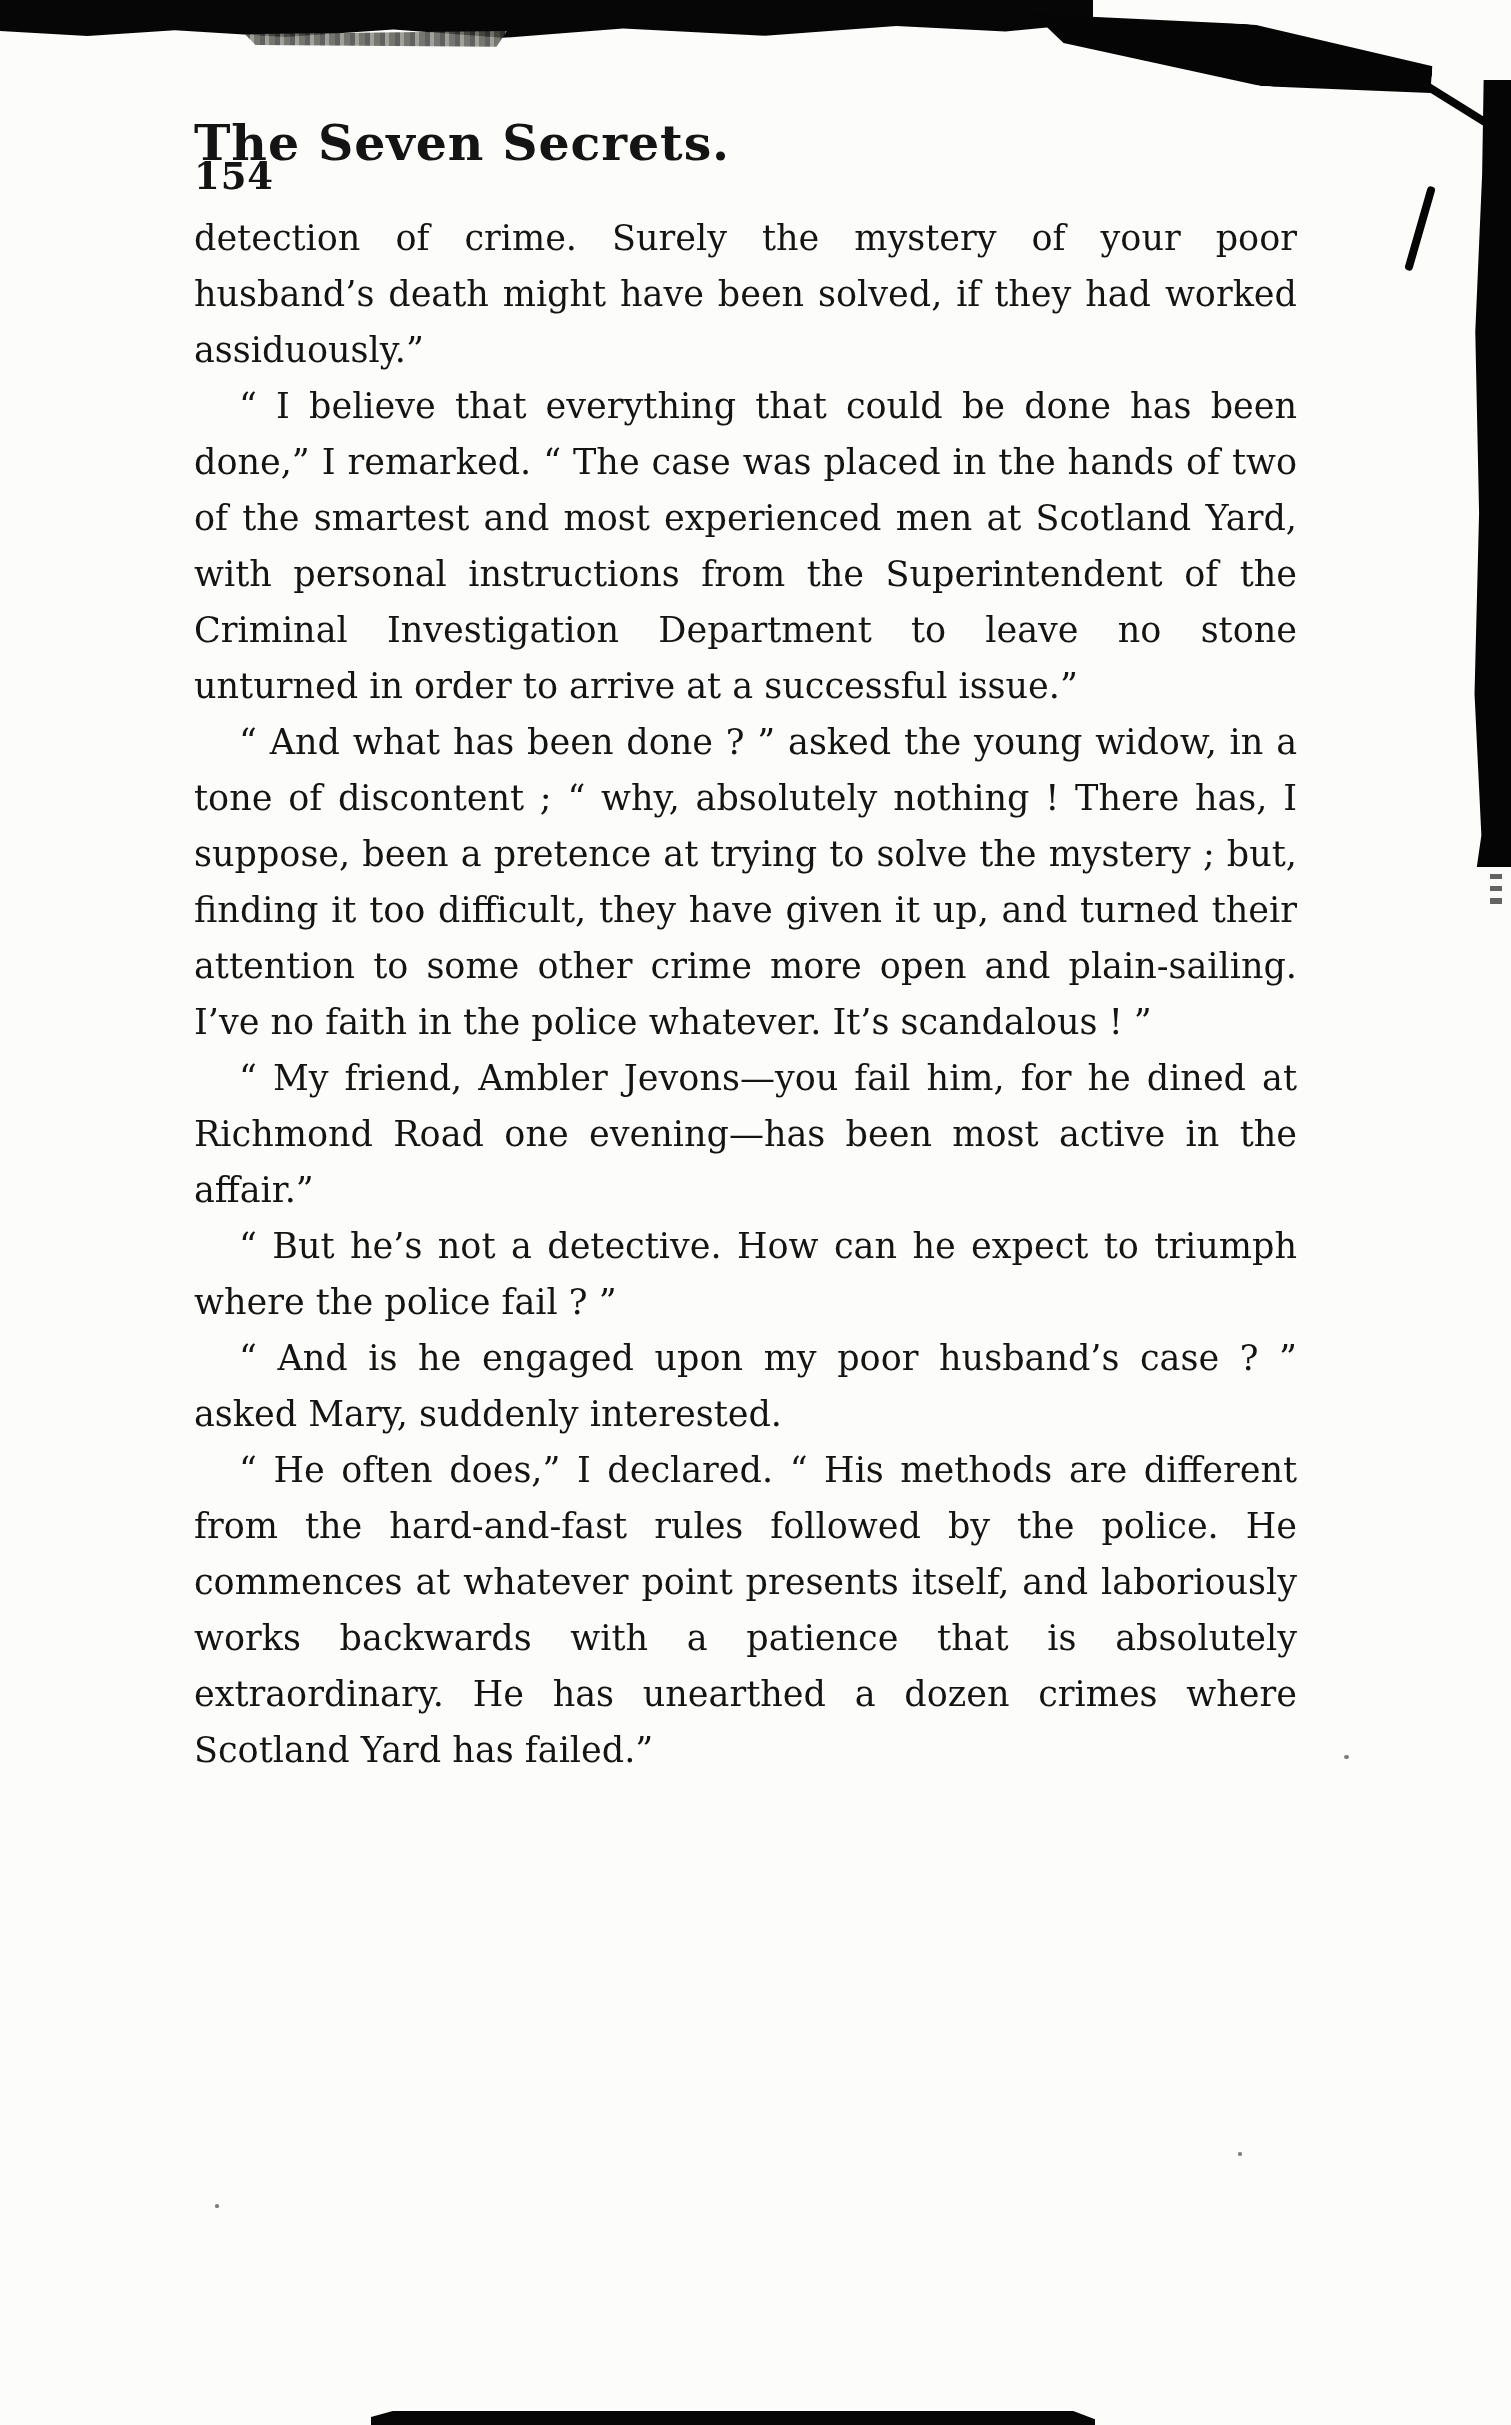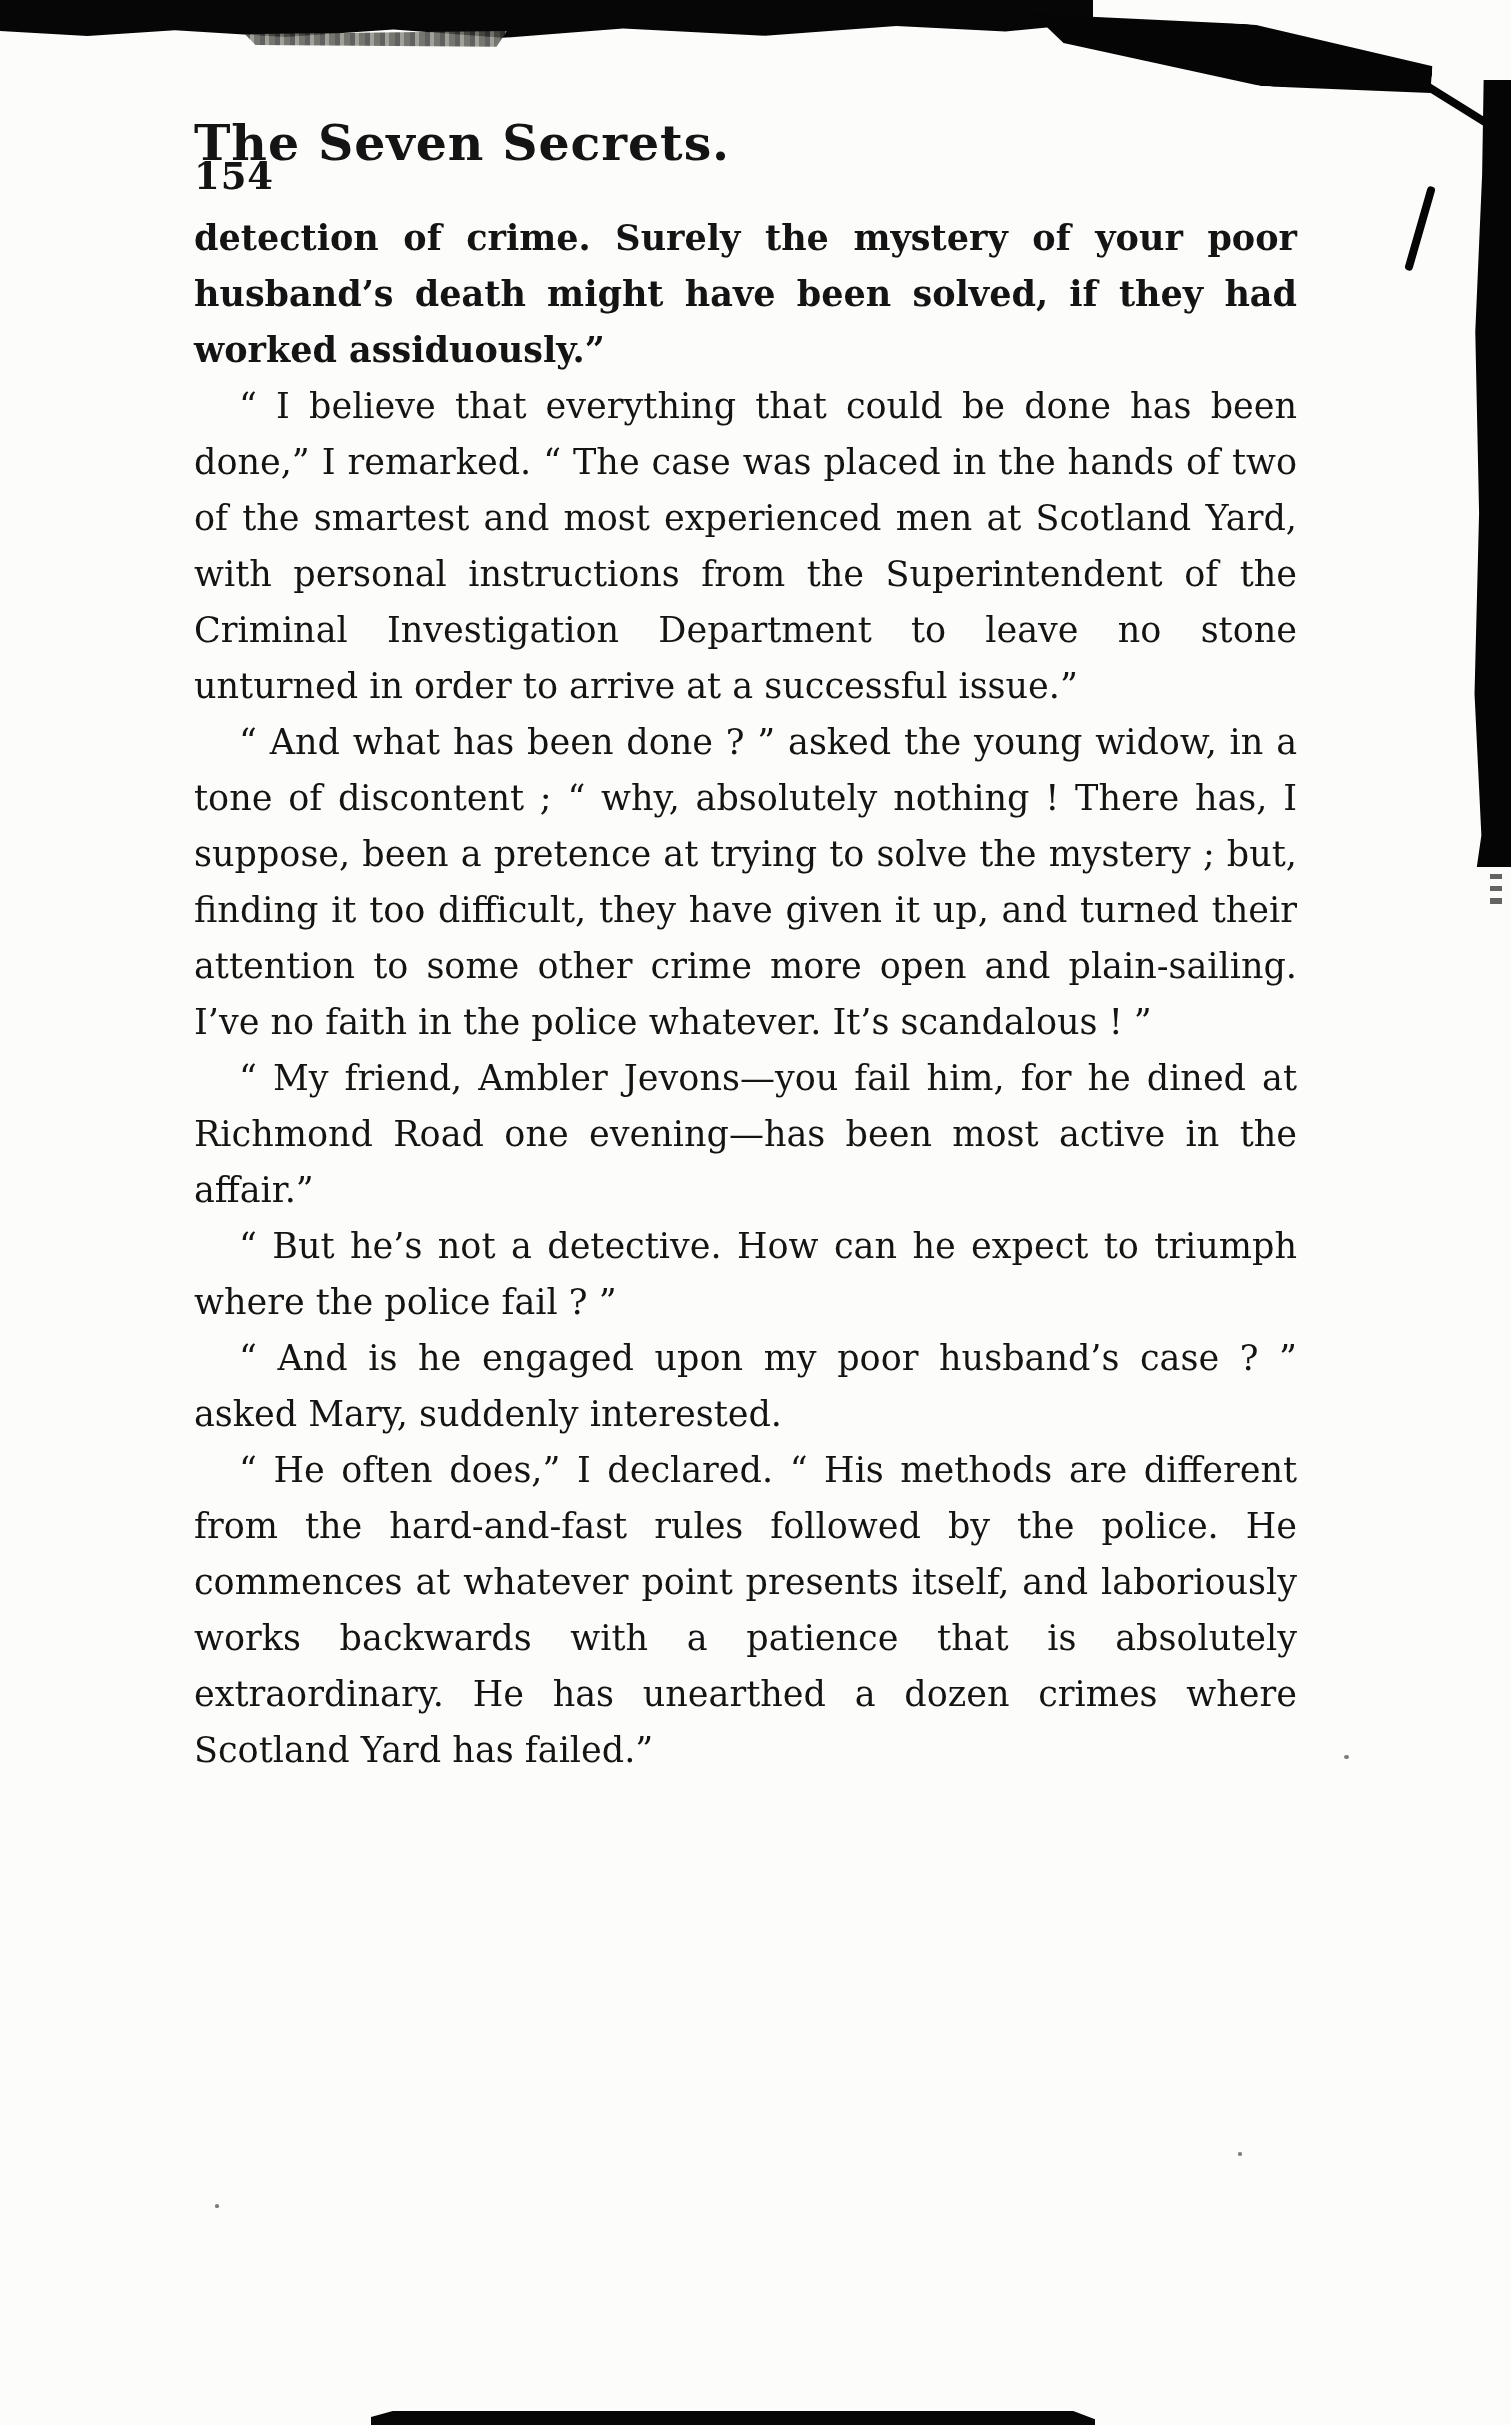--- a/index.html
+++ b/index.html
@@ -114,21 +114,20 @@
     font-size: 35px;
     line-height: 56px;
     text-align: justify;
   }
   .text-block p {
     margin: 0;
     text-indent: 45px;
   }
   .text-block p.no-indent {
     text-indent: 0;
-    font-weight: bold;
   }
 </style>
 </head>
 <body>
 
 <div class="scan-page">
 
   <div class="scan-top-bar"></div>
   <div class="scan-top-texture"></div>
   <div class="scan-corner-wedge"></div>

